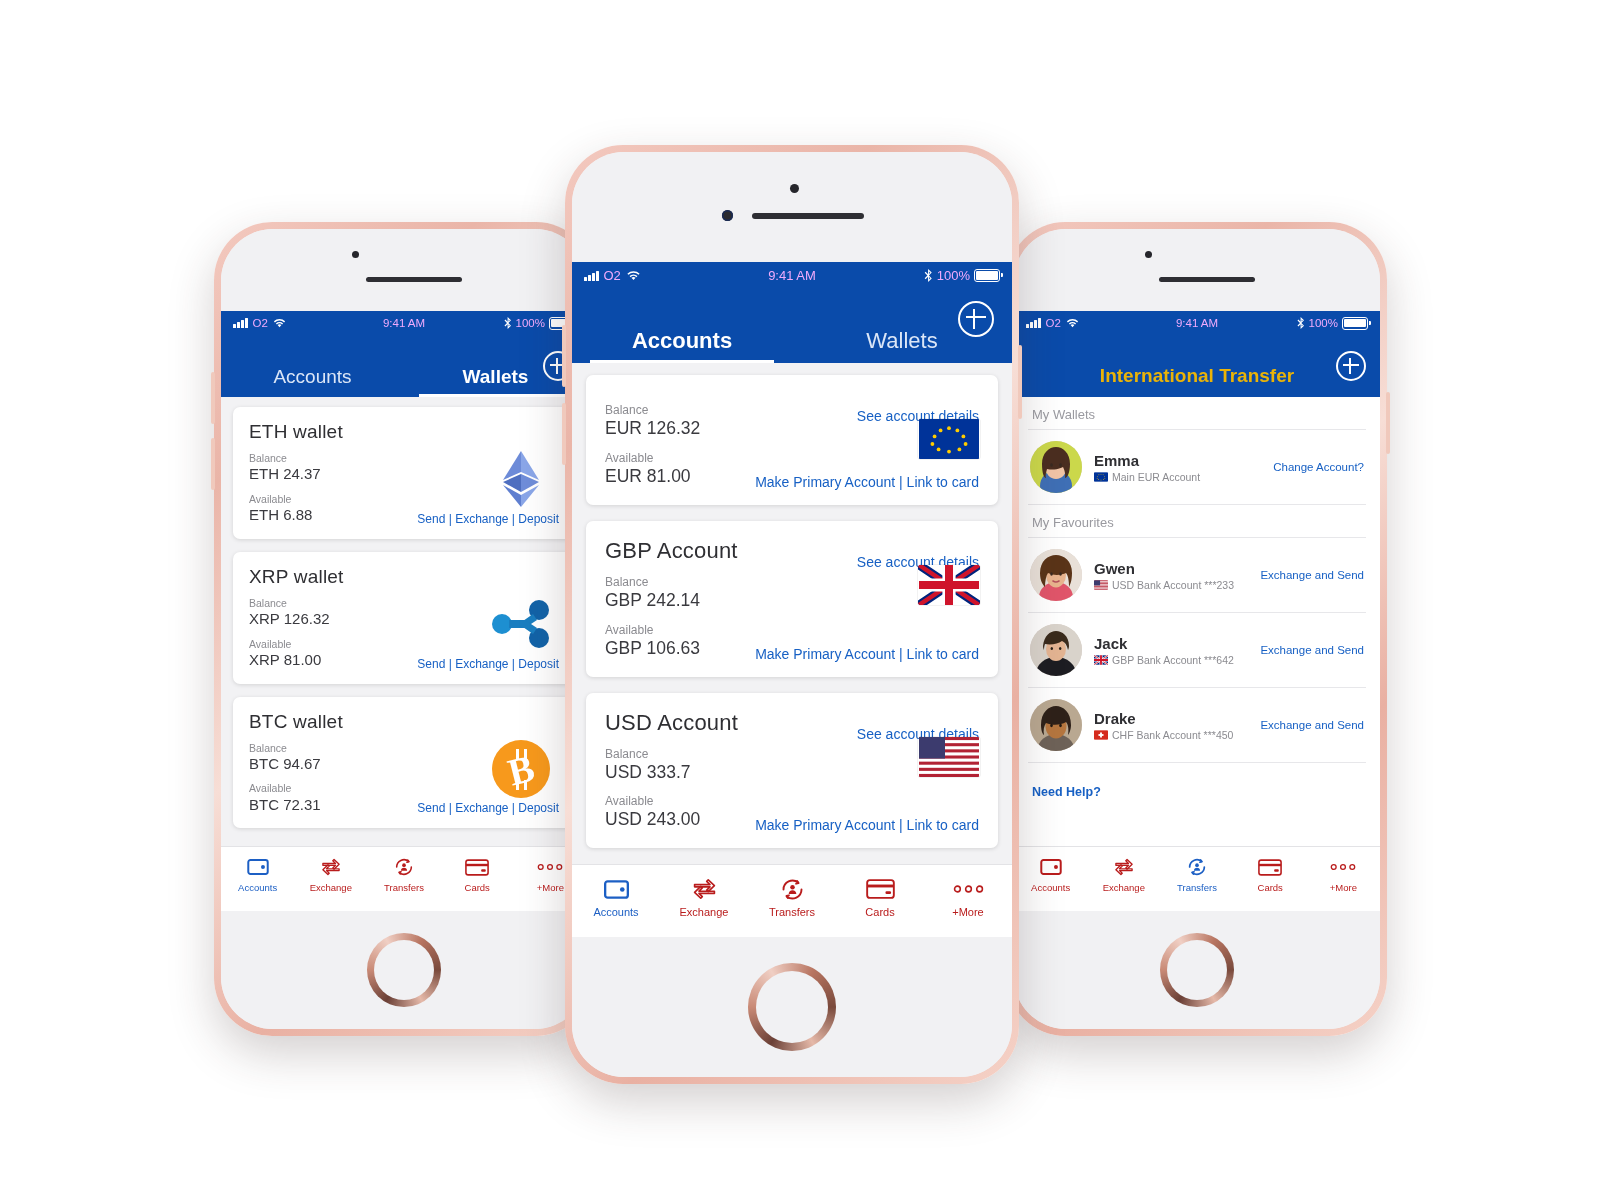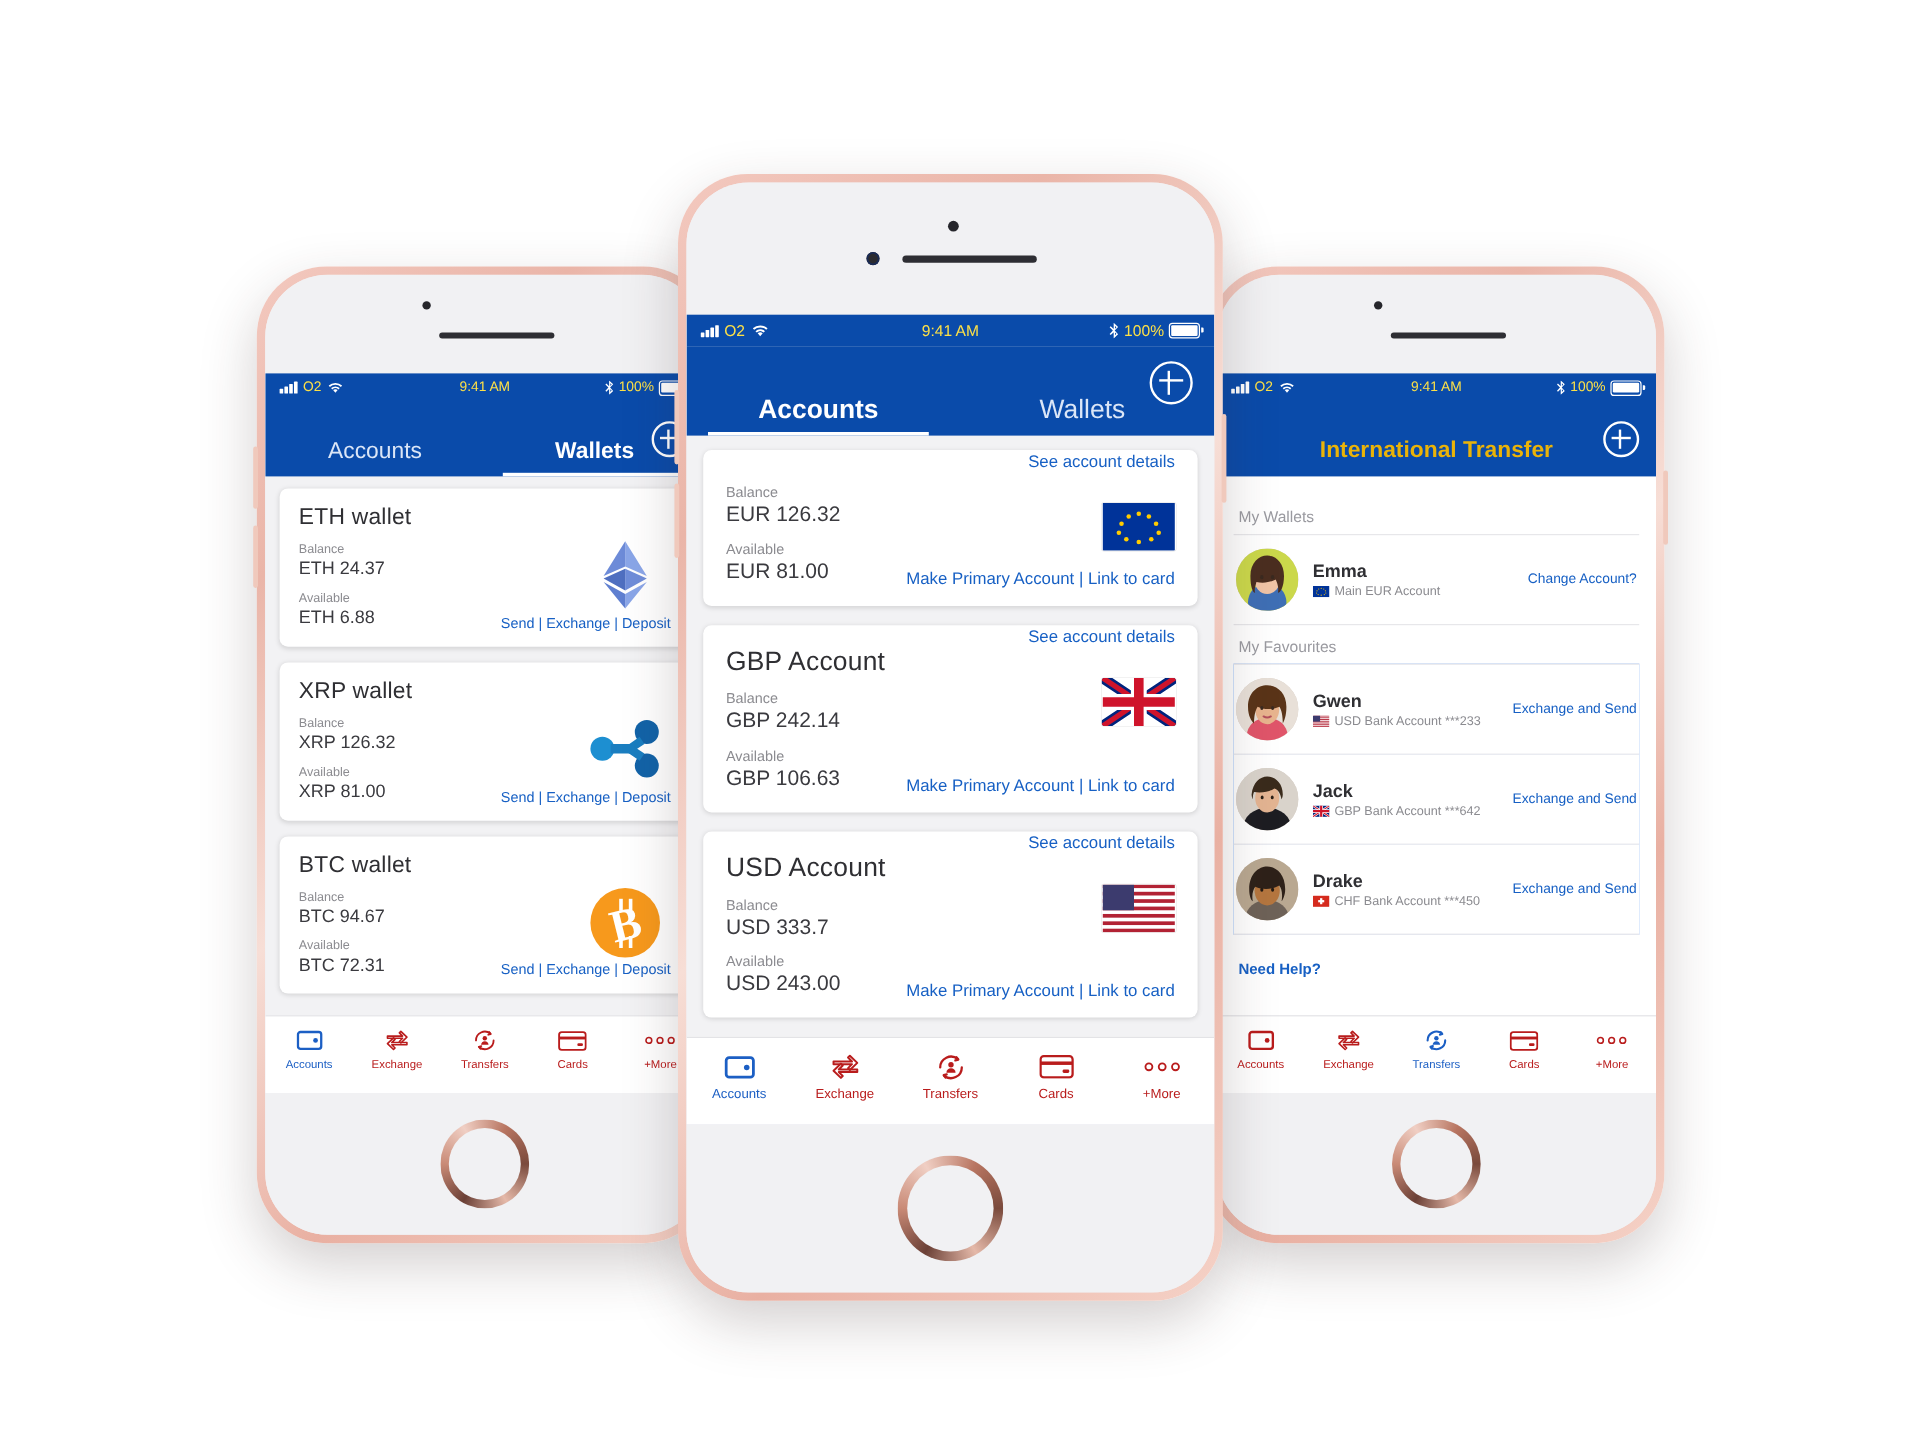--- a/index.html
+++ b/index.html
@@ -44,21 +44,21 @@
   .home::after{content:"";display:block;border-radius:50%;background:#f1f1f3;}
   .phone.left .home,.phone.right .home{width:74px;height:74px;}
   .phone.left .home::after,.phone.right .home::after{width:60px;height:60px;}
   .phone.center .home{width:88px;height:88px;}
   .phone.center .home::after{width:72px;height:72px;}
 
   
   .sidebtn{position:absolute;background:#f0c9bc;border-radius:3px;}
 
   
-  .statusbar{background:#0a4baa;color:#fde047;display:flex;align-items:center;
+  .statusbar{background:#0a4baa;color:#f0abfc;display:flex;align-items:center;
     padding:0 12px;flex:0 0 auto;position:relative;}
   .phone.left .statusbar,.phone.right .statusbar{height:24px;font-size:11.5px;}
   .phone.center .statusbar{height:27px;font-size:13px;}
   .sb-left{display:flex;align-items:center;gap:5px;}
   .sb-center{position:absolute;left:0;right:0;text-align:center;pointer-events:none;}
   .sb-right{margin-left:auto;display:flex;align-items:center;gap:4px;}
   .bars{display:flex;align-items:flex-end;gap:1.5px;height:10px;}
   .bars i{display:block;width:2.5px;background:#fff;border-radius:.5px;}
   .bars i:nth-child(1){height:4px}.bars i:nth-child(2){height:6px}
   .bars i:nth-child(3){height:8px}.bars i:nth-child(4){height:10px}
@@ -94,21 +94,21 @@
   .card{background:#fff;border-radius:7px;box-shadow:0 1px 4px rgba(0,0,0,.13);
     position:relative;margin-bottom:13px;padding:14px 16px 14px;}
   .phone.center .card{margin-bottom:16px;padding:17px 19px 17px;}
   .card-title{font-size:19px;color:#2f2f33;font-weight:400;letter-spacing:.2px;}
   .phone.center .card-title{font-size:22px;}
   .c-lbl{font-size:10.5px;color:#8b8b90;margin-top:9px;line-height:1.25;}
   .phone.center .c-lbl{font-size:12px;margin-top:11px;}
   .c-val{font-size:15px;color:#3a3a3f;line-height:1.25;}
   .phone.center .c-val{font-size:17.5px;}
   .details-link{position:absolute;right:16px;top:13px;color:#1760c4;font-size:12px;}
-  .phone.center .details-link{right:19px;top:1px;font-size:14px;}
+  .phone.center .details-link{right:19px;top:33px;font-size:14px;}
   .card-actions{position:absolute;right:16px;bottom:13px;color:#1760c4;font-size:12px;white-space:nowrap;}
   .phone.center .card-actions{right:19px;bottom:15px;font-size:14px;}
   .flag{position:absolute;right:18px;top:44px;width:62px;height:40px;border-radius:2px;overflow:hidden;box-shadow:0 0 0 .5px rgba(0,0,0,.1);}
   .coin{position:absolute;right:22px;top:40px;width:64px;height:64px;}
 
   
   .sec-hd{font-size:13px;color:#9a9aa0;padding:10px 4px 7px;}
   .t-row{display:flex;align-items:center;padding:11px 2px;border-bottom:1px solid #e7e7ea;background:#fff;}
   .t-row:first-of-type{border-top:1px solid #e7e7ea;}
   .avatar{width:52px;height:52px;border-radius:50%;flex:0 0 auto;overflow:hidden;
@@ -327,21 +327,21 @@
                 <i></i>
               </span>
           </div>
         </div>
 
         <div class="navbar">
           <div class="navtitle">International Transfer</div>
           <div class="plusbtn"></div>
         </div>
 
-        <div class="body" style="background:#fff;padding:16px 14px;">
+        <div class="body" style="background:#fff;padding:0 14px;">
           <div class="sec-hd">My Wallets</div>
 
           <div class="list-wrap">
             <div class="t-row">
               <div class="avatar">
                 <svg viewBox="0 0 52 52" width="52" height="52">
                     <rect width="52" height="52" fill="#cbd84b"></rect>
                     <ellipse cx="26" cy="45" rx="16" ry="16" fill="#3f6fb5"></ellipse>
                     <ellipse cx="26" cy="25" rx="11" ry="13" fill="#f0c4a6"></ellipse>
                     <path d="M12 23c0-11 7-17 14-17s14 6 14 17c0 9-3 14-5 14 1-6-2-11-2-11s-7 4-16 2c-1 4-2 7-1 9-2 0-4-5-4-14z" fill="#4b2e20"></path>

